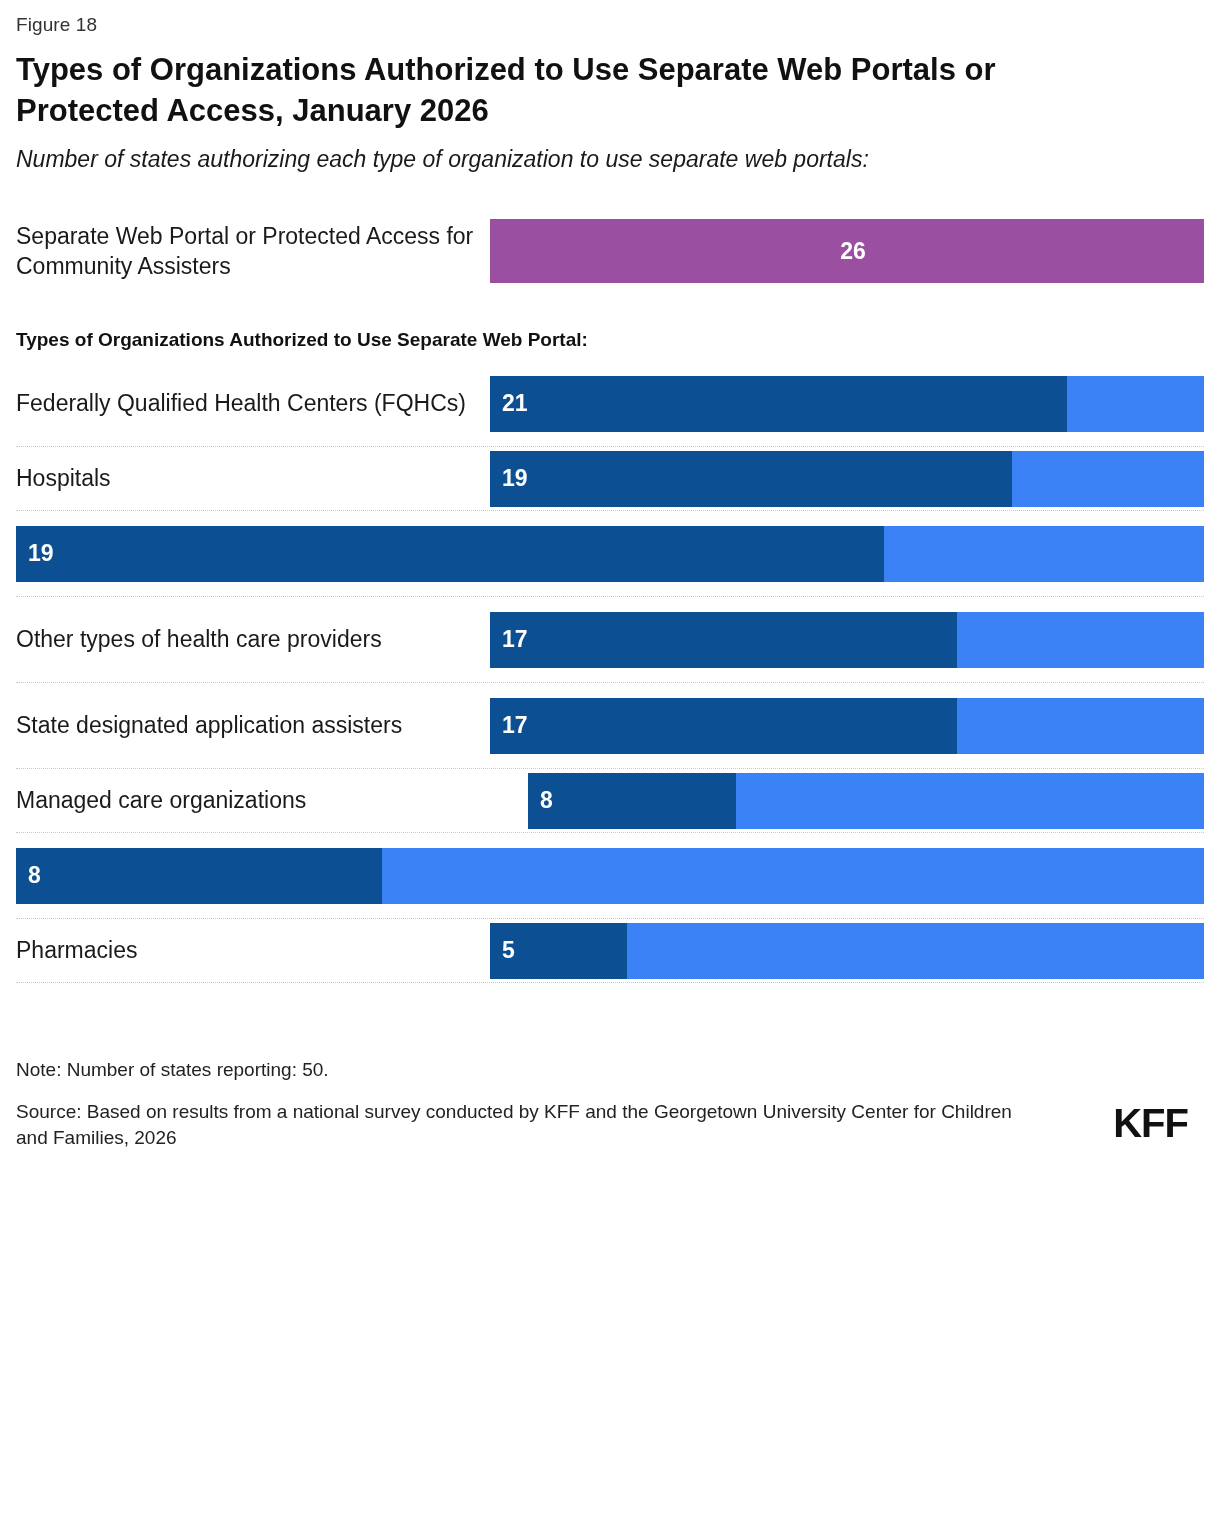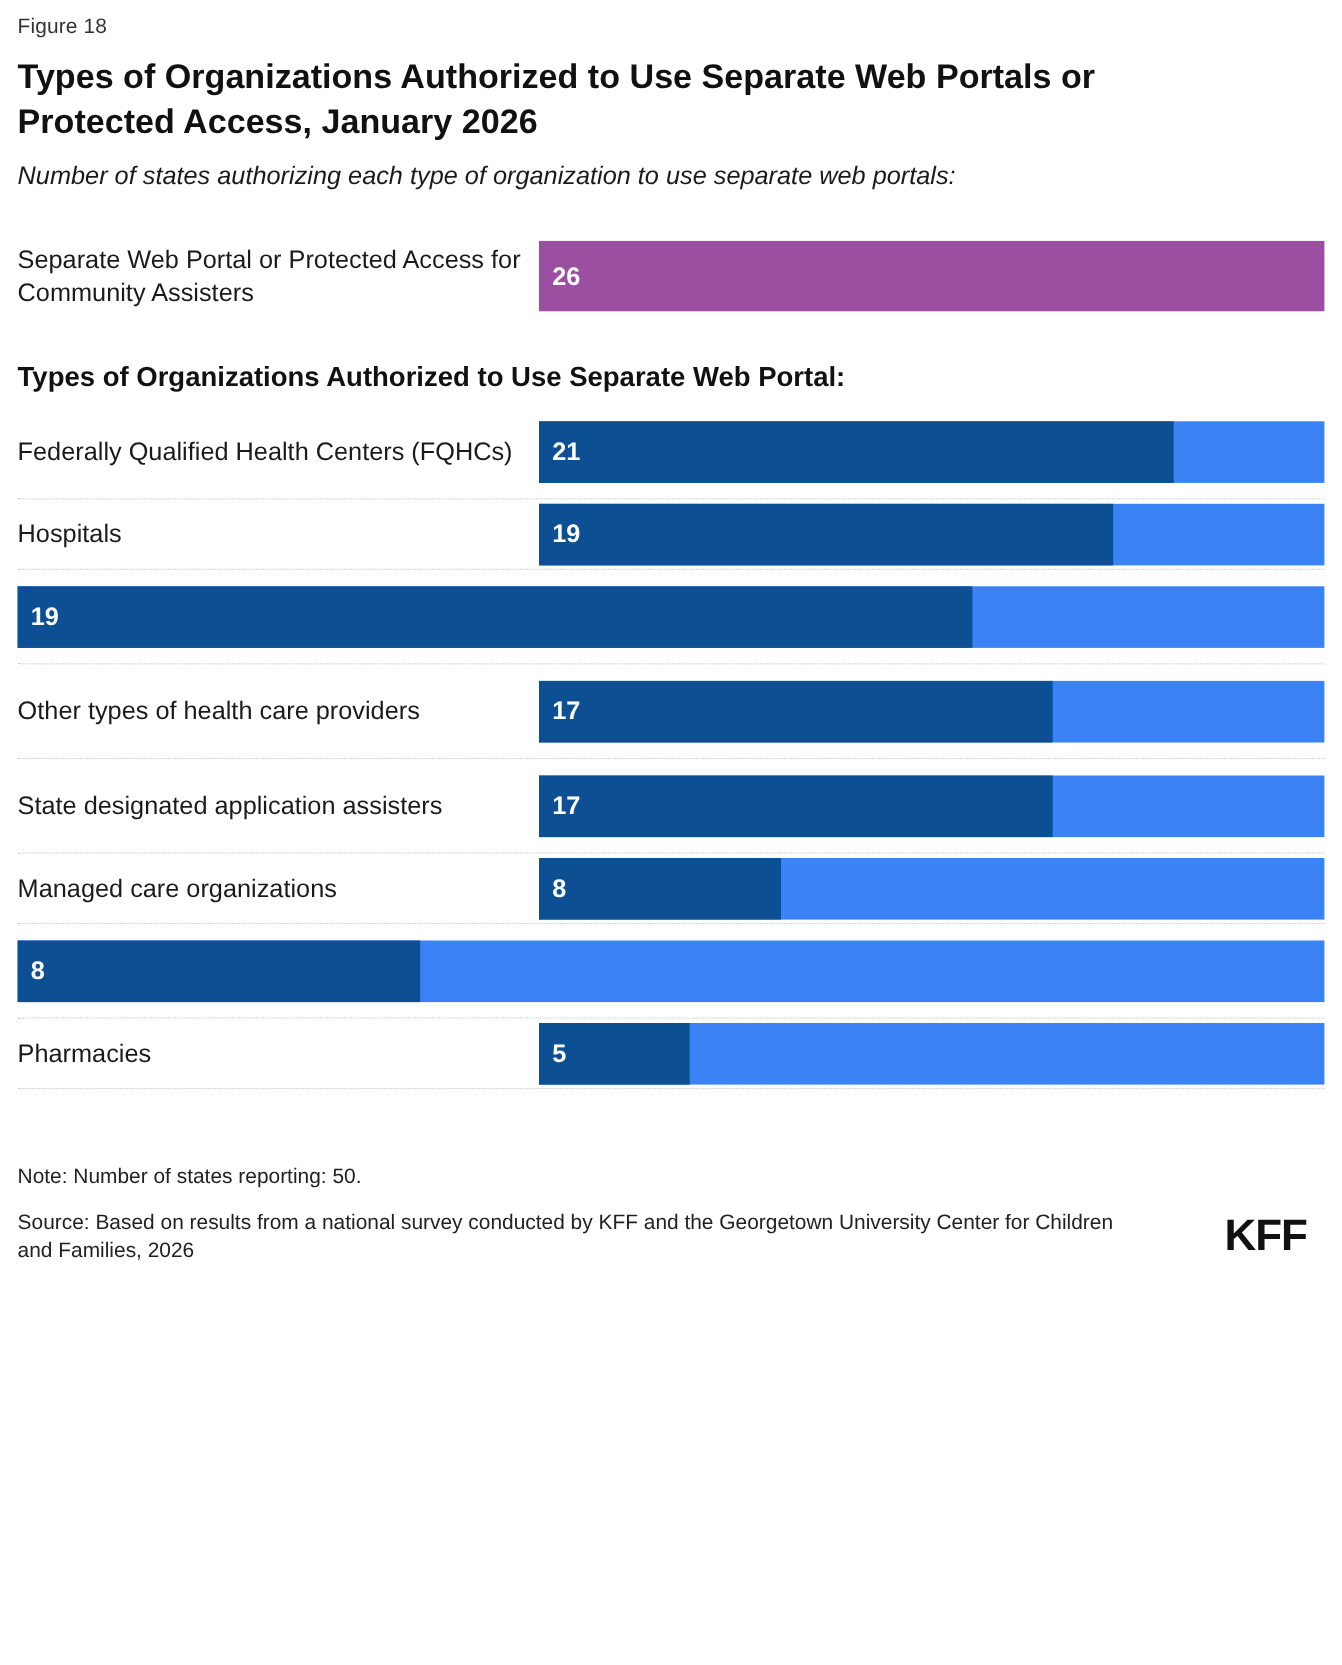--- a/index.html
+++ b/index.html
@@ -74,27 +74,27 @@
   .bar-value {
     color: #ffffff;
     font-size: 23px;
     font-weight: bold;
     padding-left: 12px;
     line-height: 1;
   }
 
   
   .row.highlight .row-track { background: transparent; }
-  .row.highlight .bar { background: #9a4fa0; }
+  .row.highlight .bar { background: #9a4fa0; justify-content: center; }
   .row.highlight { margin-bottom: 46px; }
   .row.highlight .row-label { font-size: 23px; }
   .hl-wrap { height: 64px; }
 
   .section-head {
-    font-size: 25px;
+    font-size: 19px;
     font-weight: bold;
     color: #111111;
     margin: 0 0 10px 0;
   }
 
   .rows { border-top: 0; }
   .brow { border-bottom: 1px dotted #c9c9c9; }
   .brow:last-child { border-bottom: 1px dotted #c9c9c9; }
 
   .footer {
@@ -181,21 +181,21 @@
           </div>
         </div>
         <div class="row brow" style="height: 86px;">
           <div class="row-label">State designated application assisters</div>
           <div class="row-track" style="height: 56px; align-self: center;">
             <div class="bar" style="width: 65.3846%; background: rgb(13, 79, 147);">
               <span class="bar-value">17</span>
             </div>
           </div>
         </div>
-        <div class="row brow" style="height: 64px;">
+        <div class="row brow" style="height: 64px; gap: 38px;">
           <div class="row-label">Managed care organizations</div>
           <div class="row-track" style="height: 56px; align-self: center;">
             <div class="bar" style="width: 30.7692%; background: rgb(13, 79, 147);">
               <span class="bar-value">8</span>
             </div>
           </div>
         </div>
         <div class="row brow" style="height: 86px;">
           <div class="row-track" style="height: 56px; align-self: center;">
             <div class="bar" style="width: 30.7692%; background: rgb(13, 79, 147);">

